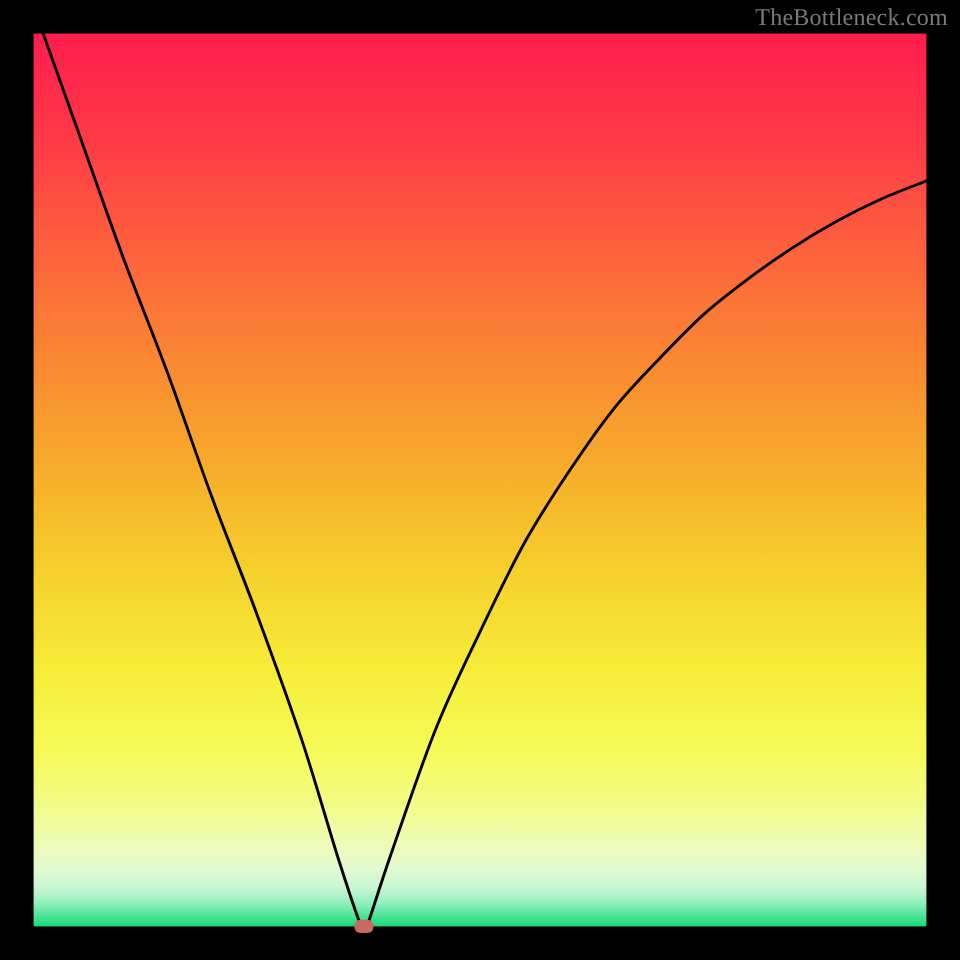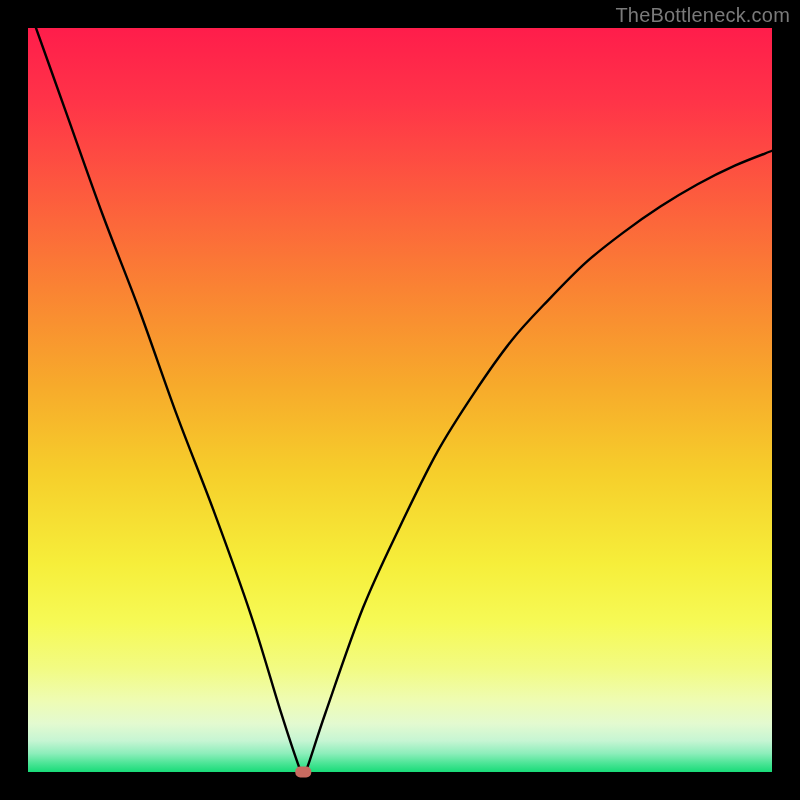--- a/index.html
+++ b/index.html
@@ -19,20 +19,21 @@
   }
   .watermark {
     position: absolute;
     top: 4px;
     right: 10px;
     color: #7a7a7a;
     font-size: 20px;
     font-weight: 500;
     letter-spacing: 0.2px;
     z-index: 10;
+    font-family: Liberation Serif, serif;
   }
   svg {
     display: block;
   }
 </style>
 </head>
 <body>
 
 <div class="frame">
   <div class="watermark">TheBottleneck.com</div>

